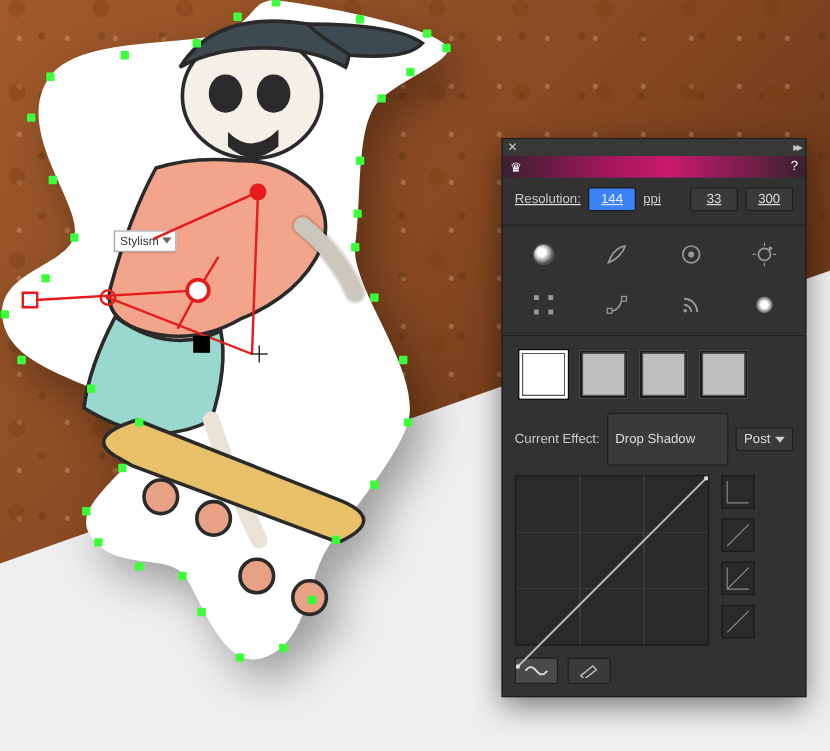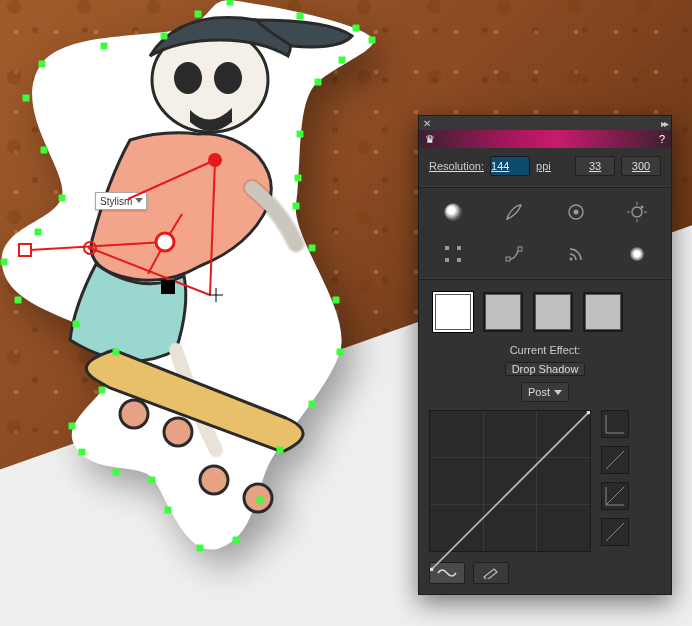--- a/index.html
+++ b/index.html
@@ -62,42 +62,42 @@
   .menu-icon span{ height:1px; background:#ccc; display:block;}
   .brand-bar {
     height:18px; background:linear-gradient(to right,#3a2130,#a4175b 35%,#c81a6c 55%,#3a2130);
     display:flex; align-items:center; justify-content:space-between; padding:0 6px; font-size:11px; color:#fff;
   }
   .brand-bar .crown{ font-size:11px; }
   .panel-body { padding:8px 10px 10px; }
   .row { display:flex; align-items:center; gap:6px;text-decoration:underline; }
   .lbl { font-size:11px; color:#ccc; }
   .field {
-    background:#0c4a6e; border:1px solid #1a1a1a; height:18px; min-width:38px; text-align:left;
+    background:#3b82f6; border:1px solid #1a1a1a; height:18px; min-width:38px; text-align:center;
     font-size:11px; color:#eee; line-height:18px; border-radius:2px;
   }
   .btn-mini {
     background:#3a3a3a; border:1px solid #1f1f1f; height:18px; min-width:38px; text-align:center;
     font-size:11px; color:#ddd; line-height:18px; border-radius:2px;
   }
   .sep { height:1px; background:#1f1f1f; margin:10px -10px; border-top:1px solid #3d3d3d; }
 
   .icon-grid { display:grid; grid-template-columns:repeat(4,1fr); gap:22px 30px; padding:4px 8px; justify-items:center;}
   .ig-cell { width:20px; height:20px; display:flex; align-items:center; justify-content:center; color:#aaa; font-size:14px; }
   .ig-cell.active { color:#fff; }
   .ig-shadow { width:16px; height:16px; border-radius:50%; background:radial-gradient(circle at 40% 40%, #fff 0 25%, #555 70%, #222 100%); box-shadow:0 0 0 1px #555; }
 
   .swatch-row { display:flex; gap:10px; padding:2px 4px; }
   .swatch {
     width:36px; height:36px; background:#bfbfbf; border:2px solid #1a1a1a; box-shadow:inset 0 0 0 1px #555;
   }
   .swatch.sel { border-color:#fff; box-shadow:0 0 0 1px #000, inset 0 0 0 1px #555; }
 
-  .effect-row { display:flex; align-items:center; gap:6px; margin-top:10px; font-size:11px;flex-direction:column;}
-  .dropdown { flex:1; background:#3a3a3a; border:1px solid #1f1f1f; height:18px; display:flex; align-items:center; justify-content:space-between; padding:0 6px; border-radius:2px;}
+  .effect-row { display:flex; align-items:center; gap:6px; margin-top:10px; font-size:11px;}
+  .dropdown { flex:1; background:#3a3a3a; border:1px solid #1f1f1f; height:18px; display:flex; align-items:center; justify-content:space-between; padding:12px 6px; border-radius:2px;}
   .dropdown .dd-label{ color:#ddd; font-size:11px;}
   .chev { width:0;height:0;border-left:4px solid transparent;border-right:4px solid transparent;border-top:5px solid #ccc;}
   .post-btn { background:#3a3a3a; border:1px solid #1f1f1f; height:18px; padding:0 6px; display:flex; align-items:center; gap:4px; border-radius:2px;}
   .curve-area { margin-top:8px; display:flex; gap:10px;}
   .curve-grid { width:160px; height:140px; background:#2a2a2a; border:1px solid #1a1a1a; position:relative;}
   .curve-grid::before{
     content:""; position:absolute; inset:0;
     background:
       linear-gradient(to right,transparent calc(33.33% - .5px),#3a3a3a calc(33.33% - .5px) calc(33.33% + .5px),transparent 0),
       linear-gradient(to right,transparent calc(66.66% - .5px),#3a3a3a calc(66.66% - .5px) calc(66.66% + .5px),transparent 0),

